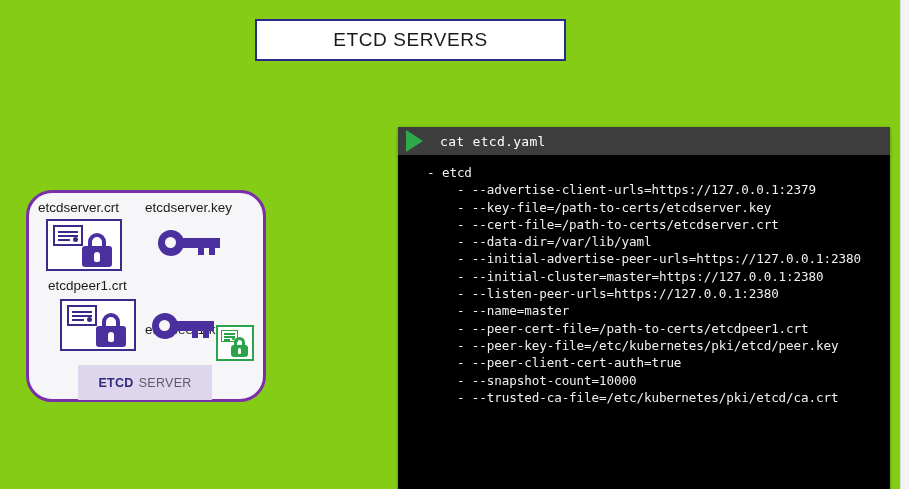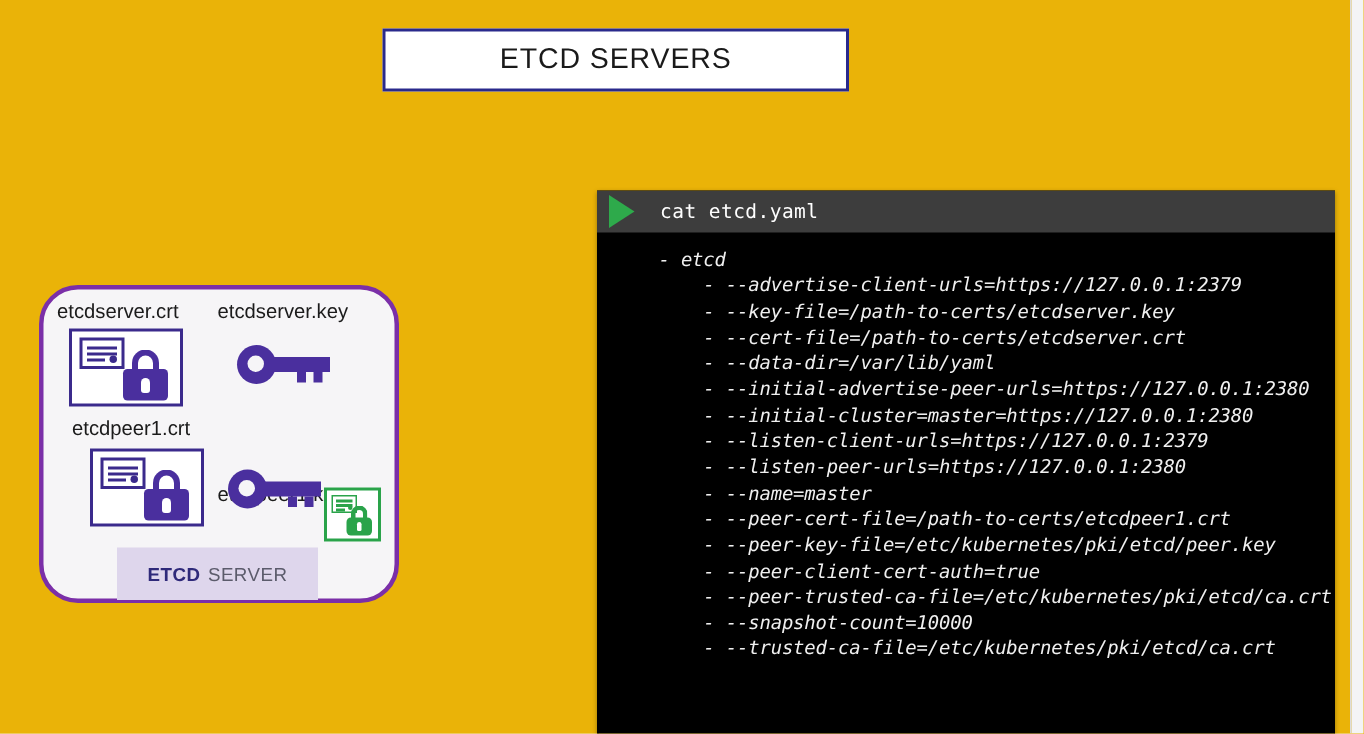--- a/index.html
+++ b/index.html
@@ -13,21 +13,21 @@
     background: #f4f4f5;
     font-family: "Liberation Sans", sans-serif;
     overflow: hidden;
     position: relative;
   }
   #slide {
     position: absolute;
     left: 0; top: 0;
     width: 901px;
     height: 489px;
-    background: #eab308;
+    background: #84cc16;
     border-right: 1px solid #dcdcdc;
     box-sizing: border-box;
   }
 
   
   #title-box {
     position: absolute;
     left: 255px;
     top: 19px;
     width: 311px;
@@ -257,23 +257,22 @@
     flex: none;
   }
   #terminal-command {
     margin-left: 17px;
     color: #ffffff;
     font-family: "DejaVu Sans Mono", monospace;
     font-size: 13px;
     letter-spacing: 0.3px;
   }
   #terminal-body {
-    padding: 9px 0 0 26px;
-    box-sizing: border-box;
-    font-style: italic;
+    padding: 9px 0 0 14px;
+    box-sizing: border-box;
   }
   .term-line {
     color: #f0f0f0;
     font-family: "DejaVu Sans Mono", monospace;
     font-size: 12.6px;
     line-height: 17.3px;
     white-space: pre;
     letter-spacing: -0.1px;
   }
 </style>
@@ -360,25 +359,23 @@
       <span id="terminal-command">cat etcd.yaml</span>
     </div>
     <div id="terminal-body">
         <div class="term-line">  - etcd</div>
         <div class="term-line">      - --advertise-client-urls=https://127.0.0.1:2379</div>
         <div class="term-line">      - --key-file=/path-to-certs/etcdserver.key</div>
         <div class="term-line">      - --cert-file=/path-to-certs/etcdserver.crt</div>
         <div class="term-line">      - --data-dir=/var/lib/yaml</div>
         <div class="term-line">      - --initial-advertise-peer-urls=https://127.0.0.1:2380</div>
         <div class="term-line">      - --initial-cluster=master=https://127.0.0.1:2380</div>
-        <div class="term-line">      - --listen-client-urls=https://127.0.0.1:2379</div>
         <div class="term-line">      - --listen-peer-urls=https://127.0.0.1:2380</div>
         <div class="term-line">      - --name=master</div>
         <div class="term-line">      - --peer-cert-file=/path-to-certs/etcdpeer1.crt</div>
         <div class="term-line">      - --peer-key-file=/etc/kubernetes/pki/etcd/peer.key</div>
         <div class="term-line">      - --peer-client-cert-auth=true</div>
-        <div class="term-line">      - --peer-trusted-ca-file=/etc/kubernetes/pki/etcd/ca.crt</div>
         <div class="term-line">      - --snapshot-count=10000</div>
         <div class="term-line">      - --trusted-ca-file=/etc/kubernetes/pki/etcd/ca.crt</div>
       </div>
   </div>
 
 </div>
 
 </body></html>

